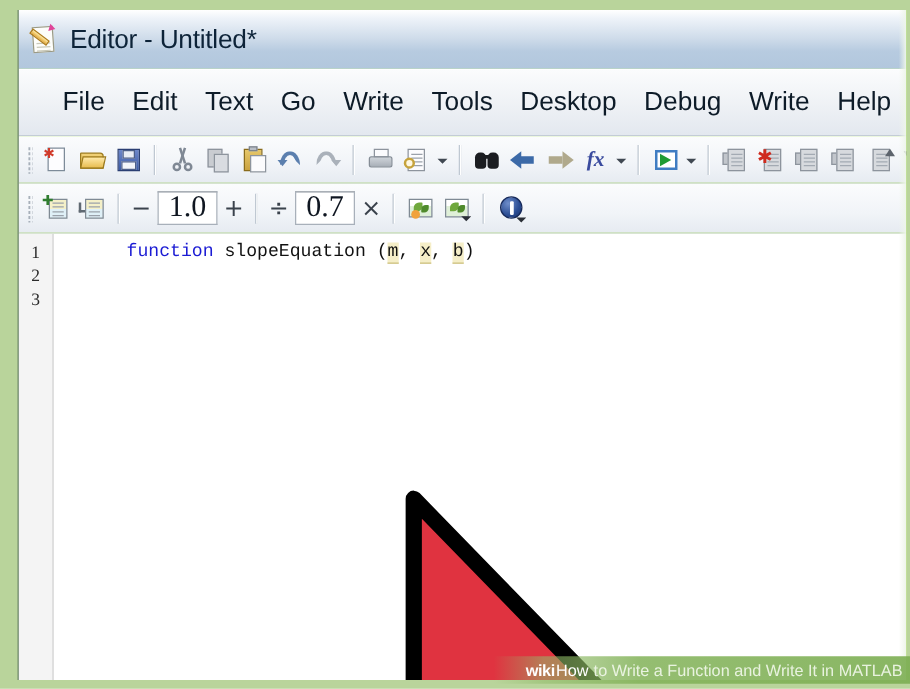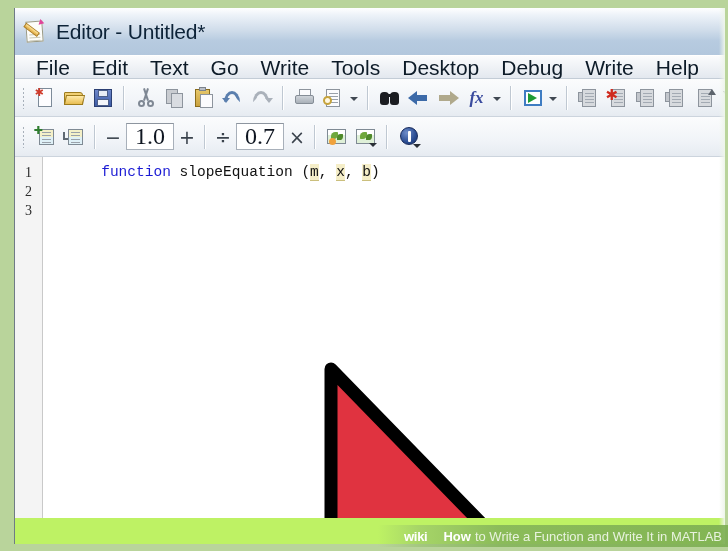--- a/index.html
+++ b/index.html
@@ -96,27 +96,27 @@
   #titlebar-text {
     font-size: 21px;
     color: #0d2338;
     font-family: "Liberation Sans", sans-serif;
     letter-spacing: -0.2px;
     white-space: nowrap;
   }
 
   
   #menubar {
-    height: 24px;
+    height: 54px;
     background: linear-gradient(to bottom, #fbfcfd 0%, #eef1f5 55%, #e3e8ef 100%);
     border-top: 1px solid #ffffff;
     border-bottom: 1px solid #c3ccd6;
     display: flex;
-    align-items: flex-start;
-    padding-left: 10px;
+    align-items: center;
+    padding-left: 24px;
     box-sizing: border-box;
   }
   .menu-item {
     font-size: 21px;
     color: #0d1b28;
     padding: 0 11px;
     white-space: nowrap;
     cursor: default;
     font-family: "Liberation Sans", sans-serif;
   }
@@ -633,24 +633,24 @@
     white-space: nowrap;
     overflow: hidden;
   }
   #wm-wiki {
     font-weight: bold;
     color: #ffffff;
     font-family: "Liberation Sans", sans-serif;
     letter-spacing: -0.3px;
   }
   #wm-how {
-    font-weight: bold;
+    font-weight: normal;
     color: #ffffff;
     font-family: "Liberation Sans", sans-serif;
-    margin-left: 16px;
+    margin-left: 1px;
   }
   #wm-rest {
     color: #eef6e6;
     font-family: "Liberation Sans", sans-serif;
     margin-left: 4px;
     opacity: 0.95;
   }
 
   
   #window-bevel-right {

